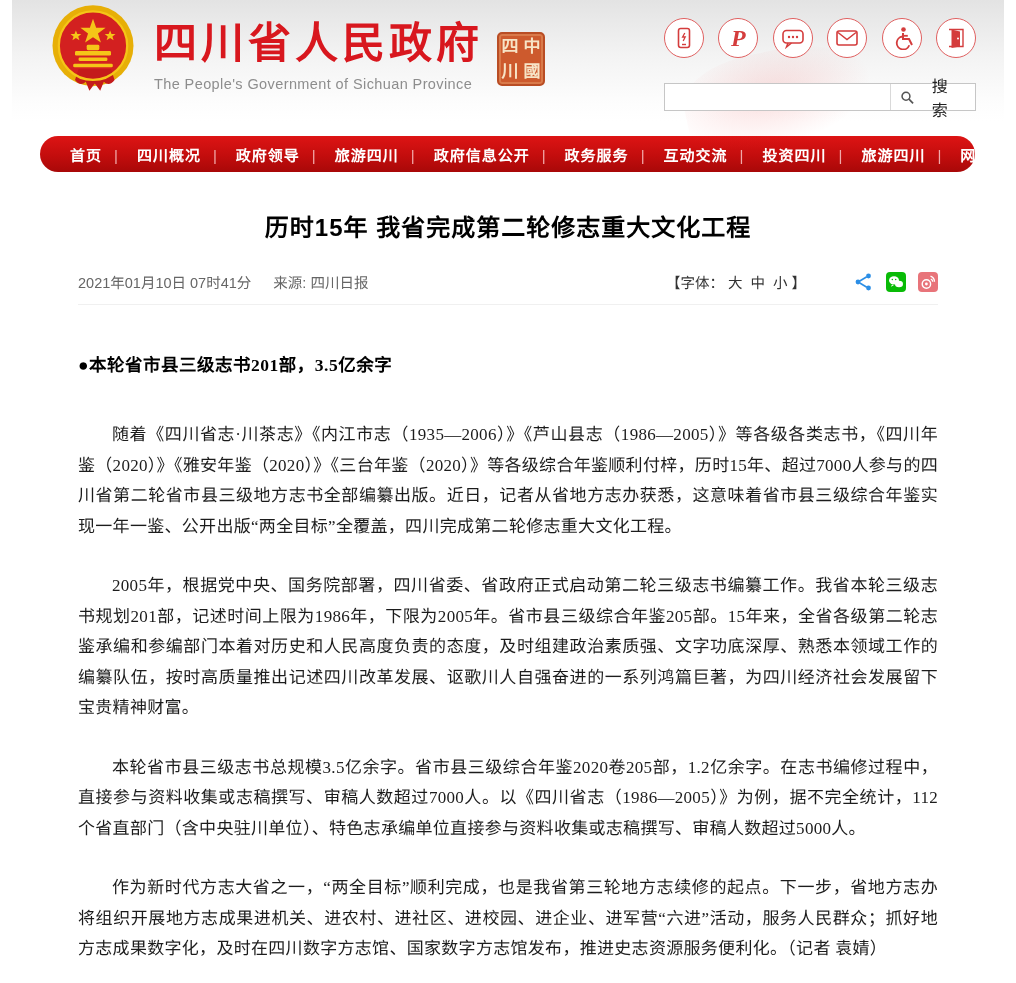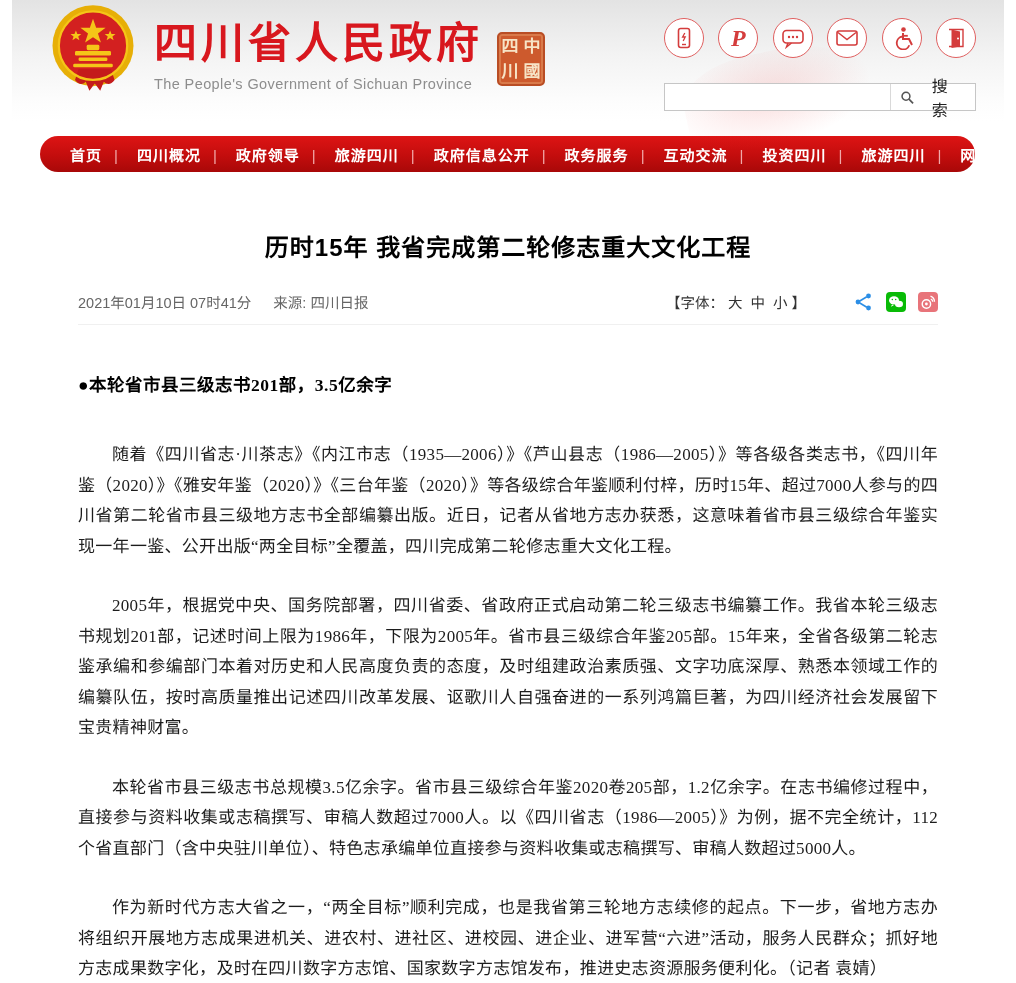--- a/index.html
+++ b/index.html
@@ -46,21 +46,21 @@
     background:linear-gradient(#dd1414 0%, #c30d0d 55%, #a80808 100%);
     display:flex; align-items:center; padding:0 30px; }
   .nav-list { display:flex; width:100%; justify-content:space-between; align-items:center;gap:12px; }
   .nav-item { color:#fff; font-weight:bold; font-size:15px; text-decoration:none;
     letter-spacing:1px; cursor:pointer; white-space:nowrap; }
   .nav-item + .nav-item::before { content:"|"; color:#f1a9a9; font-weight:normal;
     margin-right:18px; }
 
   
   main { padding:0 78px; }
-  .article-title { margin-top:56px; text-align:center; font-size:24px; font-weight:bold;
+  .article-title { margin-top:36px; text-align:center; font-size:24px; font-weight:bold;
     color:#000; letter-spacing:1px; }
   .meta-row { margin-top:28px; display:flex; justify-content:space-between;
     align-items:flex-start; padding-bottom:12px; border-bottom:1px solid #f0f0f0; }
   .meta-left { color:#666; font-size:14.5px; }
   .meta-left .src { margin-left:18px; }
   .meta-right { display:flex; align-items:center; }
   .fs-label { color:#333; font-size:14.5px; }
   .fs-group { display:inline; }
   .fs-option { color:#333; margin:0 4px; cursor:pointer; text-decoration:none; }
   .share-row { display:flex; align-items:center; gap:12px; margin-left:48px; }

